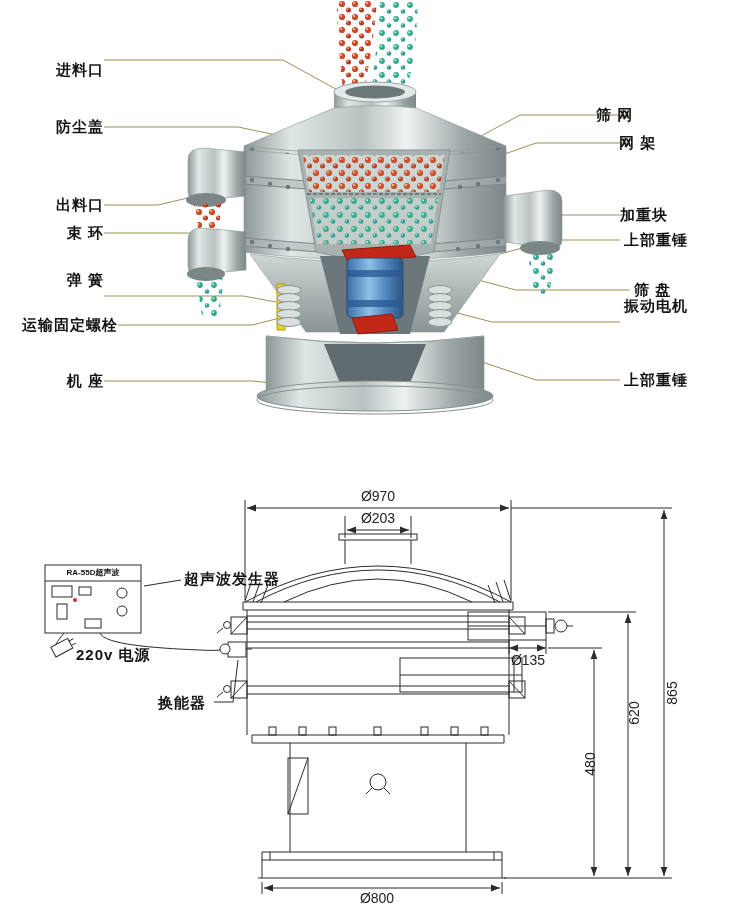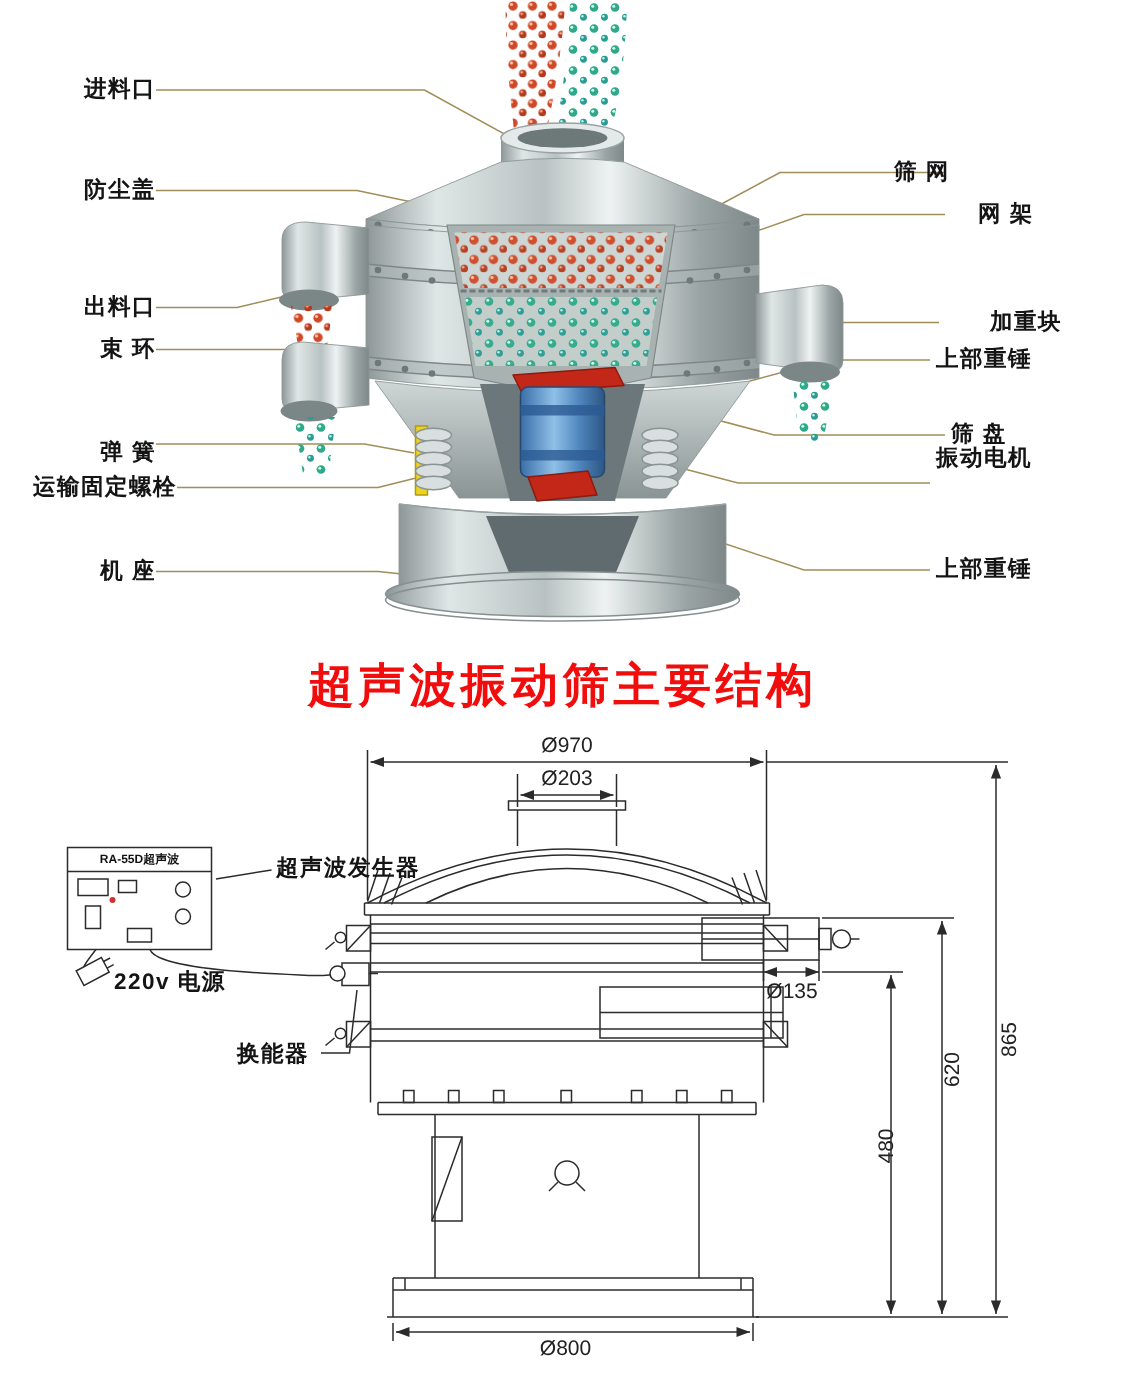--- a/index.html
+++ b/index.html
@@ -183,38 +183,37 @@
         <g>
           <path d="M266,336 L266,392 Q375,408 484,392 L484,336 Q375,350 266,336 Z" fill="url(#met)" stroke="#8d9696" stroke-width="0.6"></path>
           <path d="M266,336 Q375,350 484,336" stroke="#98a2a2" fill="none"></path>
           <path d="M324,344 L426,344 L404,398 L346,398 Z" fill="#5f6b6f"></path>
           <ellipse cx="375" cy="396" rx="118" ry="15" fill="url(#met)" stroke="#869090"></ellipse>
           <ellipse cx="375" cy="400" rx="118" ry="14" fill="none" stroke="#869090"></ellipse>
         </g>
       </g>
     </svg>
 
-    <div class="lbl" style="top:51px;right:646px">进料口</div>
+    <div class="lbl" style="top:61px;right:646px">进料口</div>
     <div class="lbl" style="top:118px;right:646px">防尘盖</div>
     <div class="lbl" style="top:196px;right:646px">出料口</div>
     <div class="lbl" style="top:224px;right:646px">束 环</div>
-    <div class="lbl" style="top:293px;right:646px">弹 簧</div>
+    <div class="lbl" style="top:271px;right:646px">弹 簧</div>
     <div class="lbl" style="top:316px;right:632px">运输固定螺栓</div>
     <div class="lbl" style="top:372px;right:646px">机 座</div>
 
     <div class="lbl" style="top:106px;left:596px">筛 网</div>
-    <div class="lbl" style="top:134px;left:652px">网 架</div>
-    <div class="lbl" style="top:206px;left:660px">加重块</div>
+    <div class="lbl" style="top:134px;left:619px">网 架</div>
+    <div class="lbl" style="top:206px;left:620px">加重块</div>
     <div class="lbl" style="top:231px;left:624px">上部重锤</div>
     <div class="lbl" style="top:281px;left:634px">筛 盘</div>
     <div class="lbl" style="top:297px;left:624px">振动电机</div>
     <div class="lbl" style="top:371px;left:624px">上部重锤</div>
   </section>
 
-  <h1 class="title">超声波振动筛主要结构</h1>
 
   <section class="draw">
     <svg width="750" height="441" viewBox="0 0 750 441">
       <defs>
         <marker id="arr" viewBox="0 0 10 8" markerWidth="10" markerHeight="8" refX="9.5" refY="4" orient="auto-start-reverse">
           <path d="M0.5,0.6 L9.5,4 L0.5,7.4 Z" fill="#2b2b2b"></path>
         </marker>
       </defs>
       <g stroke="#2b2b2b" fill="none" stroke-width="1">
 

